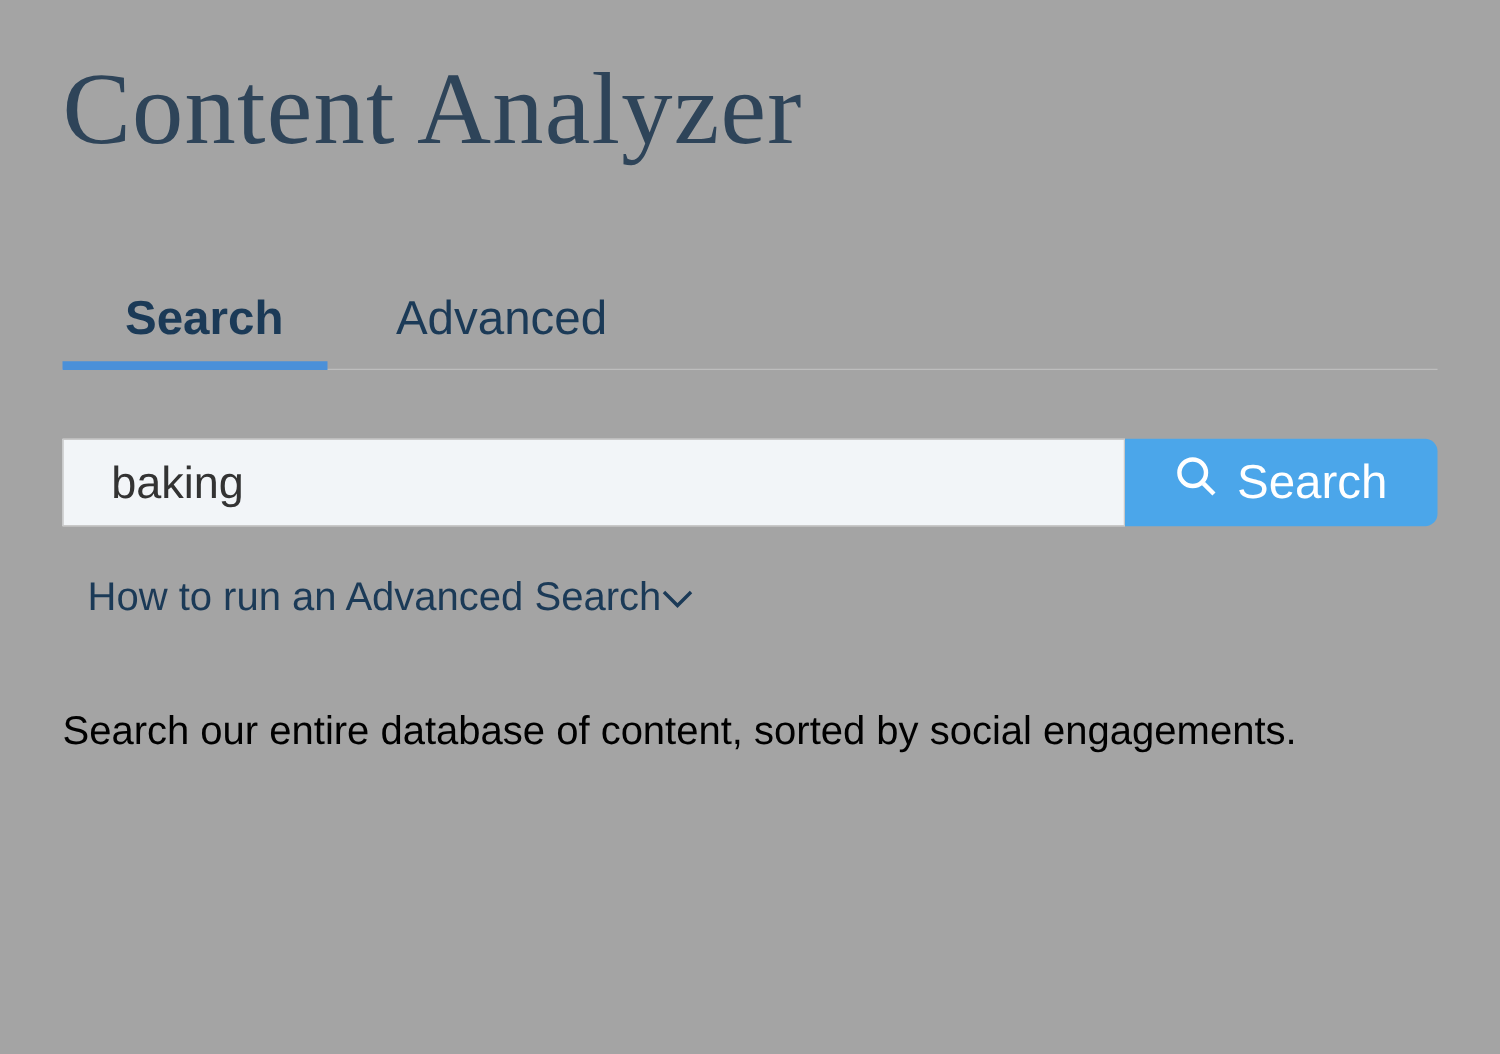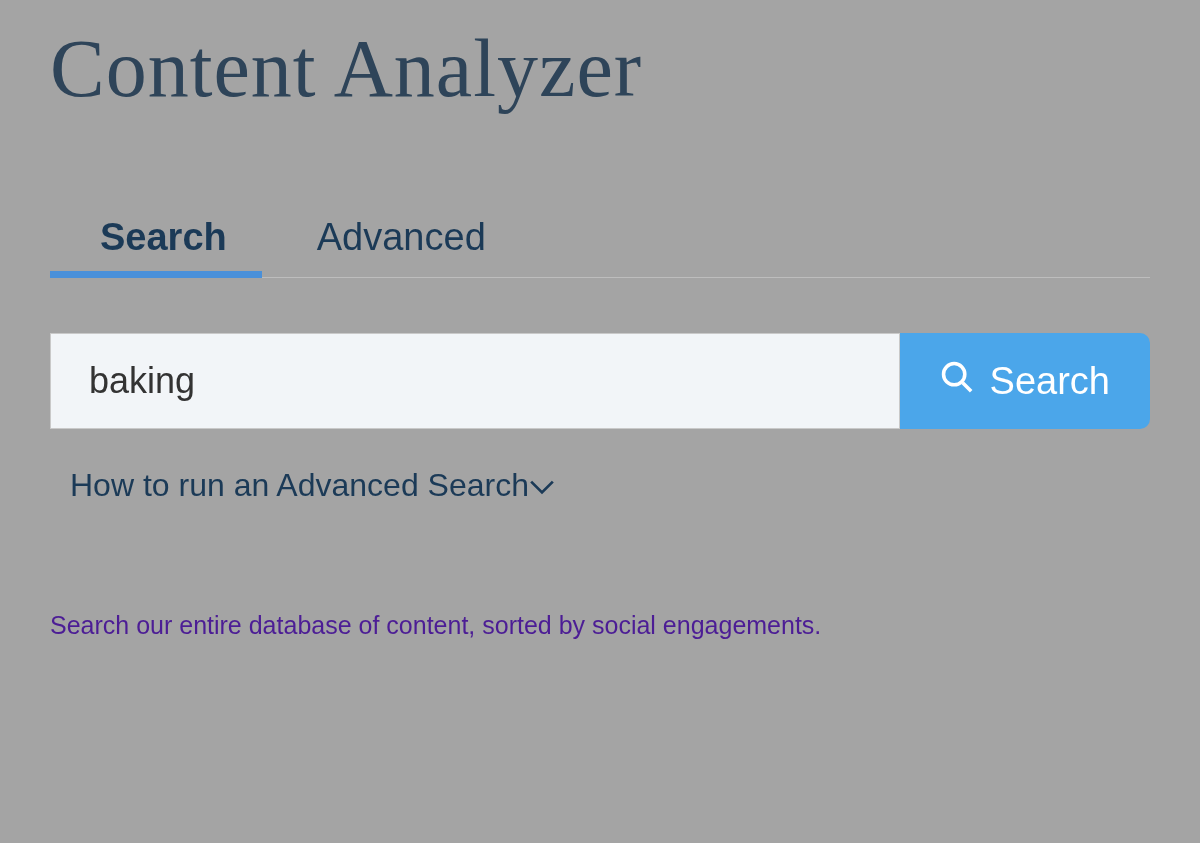--- a/index.html
+++ b/index.html
@@ -8,21 +8,21 @@
       box-sizing: border-box;
     }
     body {
       width: 1200px;
       height: 843px;
       background-color: #a4a4a4;
       font-family: -apple-system, BlinkMacSystemFont, "Segoe UI", Helvetica, Arial, sans-serif;
       overflow: hidden;
     }
     .container {
-      padding: 22px 50px;
+      padding: 40px 50px;
     }
     .page-title {
       font-family: Georgia, "Times New Roman", serif;
       font-size: 82px;
       font-weight: 300;
       color: #2e4459;
       letter-spacing: 1px;
       margin-bottom: 100px;
     }
     .tabs-row {
@@ -46,21 +46,21 @@
       position: absolute;
       left: -50px;
       right: -35px;
       bottom: -1px;
       height: 7px;
       background-color: #4a90d9;
     }
     .search-bar {
       display: flex;
       margin-top: 55px;
-      height: 96px;
+      height: 70px;
     }
     .search-input {
       flex: 1;
       background-color: #f2f5f8;
       border: 1px solid #c9c9c9;
       font-size: 36px;
       color: #333;
       padding: 0 38px;
       outline: none;
     }
@@ -97,23 +97,23 @@
       cursor: pointer;
     }
     .chevron-svg {
       width: 26px;
       height: 18px;
       stroke: #1b3a57;
       stroke-width: 2.5;
       fill: none;
     }
     .description {
-      margin-top: 103px;
-      font-size: 25px;
-      color: #4c1d95;
+      margin-top: 65px;
+      font-size: 32px;
+      color: #000000;
       line-height: 1.45;
     }
   </style>
 </head>
 <body>
 
 <div class="container">
   <h1 class="page-title">Content Analyzer</h1>
 
   <div class="tabs-row">

